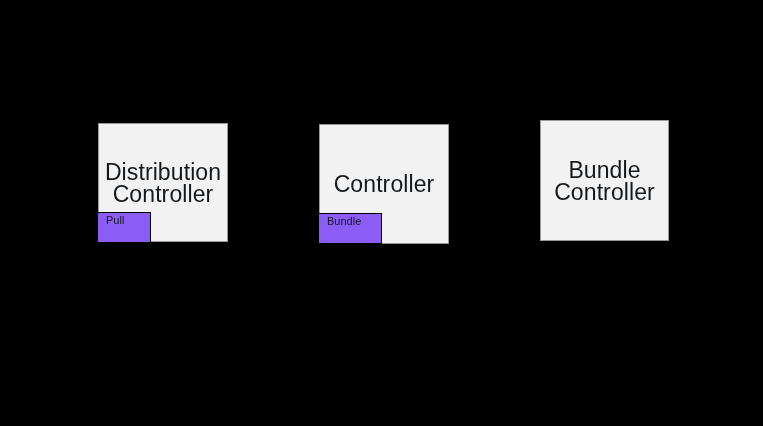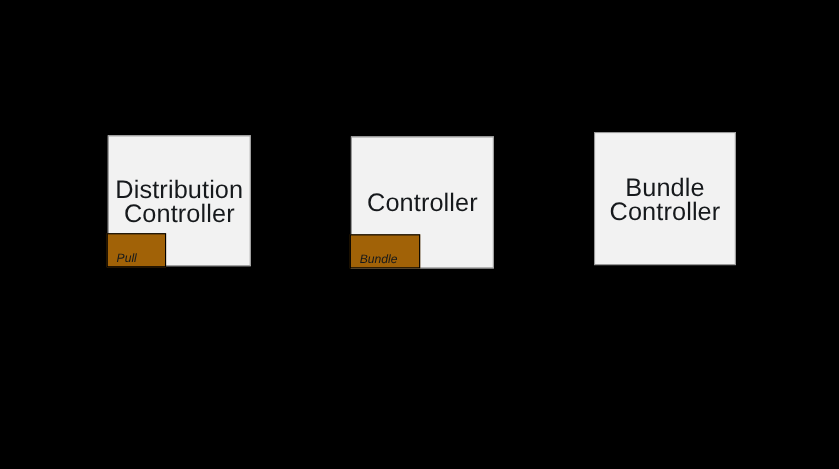--- a/index.html
+++ b/index.html
@@ -42,26 +42,25 @@
   }
   .node-title-block {
     display: flex;
     flex-direction: column;
     align-items: center;
     justify-content: center;
   }
   .sub-node {
     position: absolute;
     box-sizing: border-box;
-    background: #a16207;
+    background: #8b5cf6;
     border: 1px solid #000000;
     display: flex;
-    align-items: flex-end;
+    align-items: flex-start;
     justify-content: flex-start;
-    font-style: italic;
   }
   .sub-node-label {
     font-size: 11px;
     line-height: 14px;
     color: #16191c;
     padding-left: 8px;
     white-space: nowrap;
     user-select: none;
   }
 

